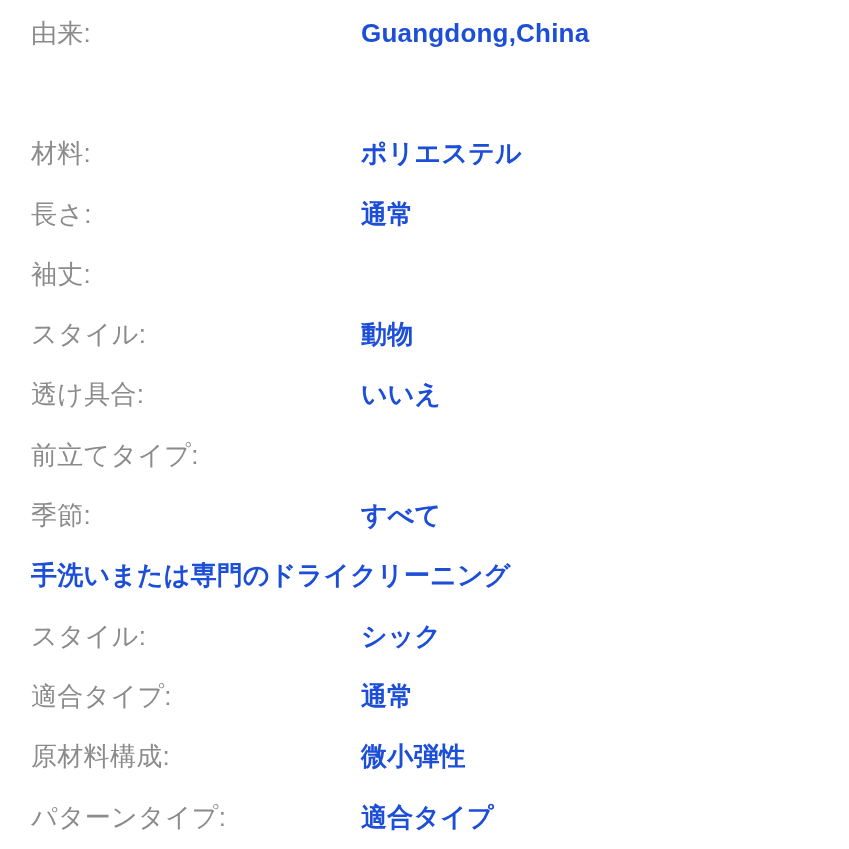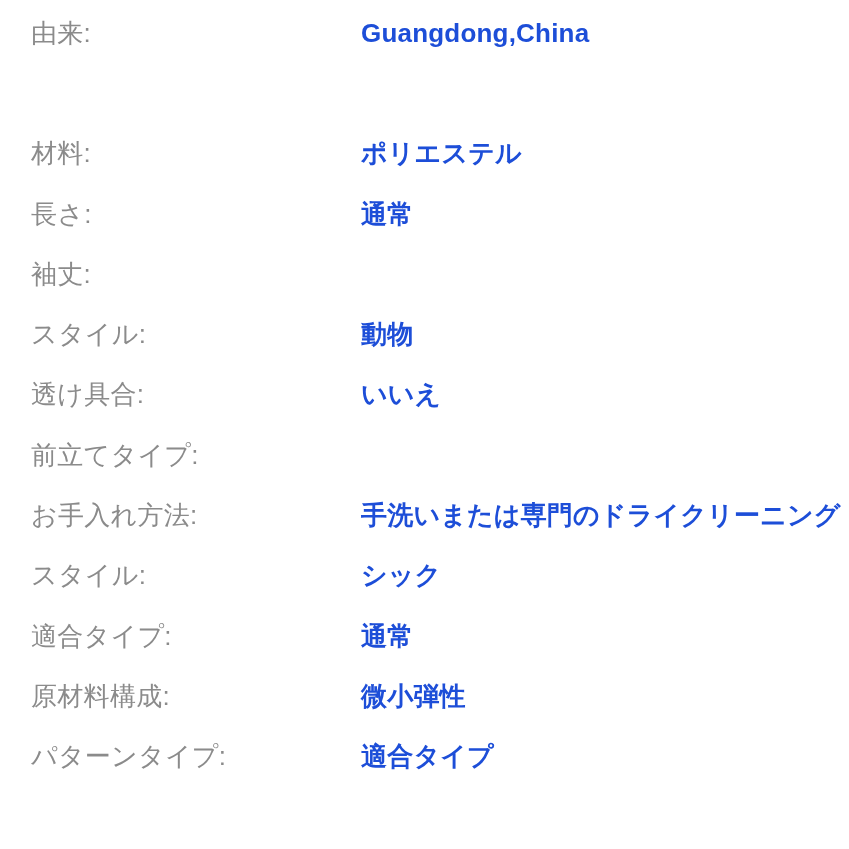--- a/index.html
+++ b/index.html
@@ -74,23 +74,26 @@
 
   <div class="spec-row">
     <div class="spec-label">透け具合:</div>
     <div class="spec-value">いいえ</div>
   </div>
 
   <div class="spec-row">
     <div class="spec-label">前立てタイプ:</div>
   </div>
 
+  <div class="spec-row">
+    <div class="spec-label">季節:</div>
+    <div class="spec-value">すべて</div>
+  </div>
 
   <div class="spec-row">
-    <div class="spec-label">お手入れ方法:</div>
     <div class="spec-value">手洗いまたは専門のドライクリーニング</div>
   </div>
 
   <div class="spec-row">
     <div class="spec-label">スタイル:</div>
     <div class="spec-value">シック</div>
   </div>
 
   <div class="spec-row">
     <div class="spec-label">適合タイプ:</div>

